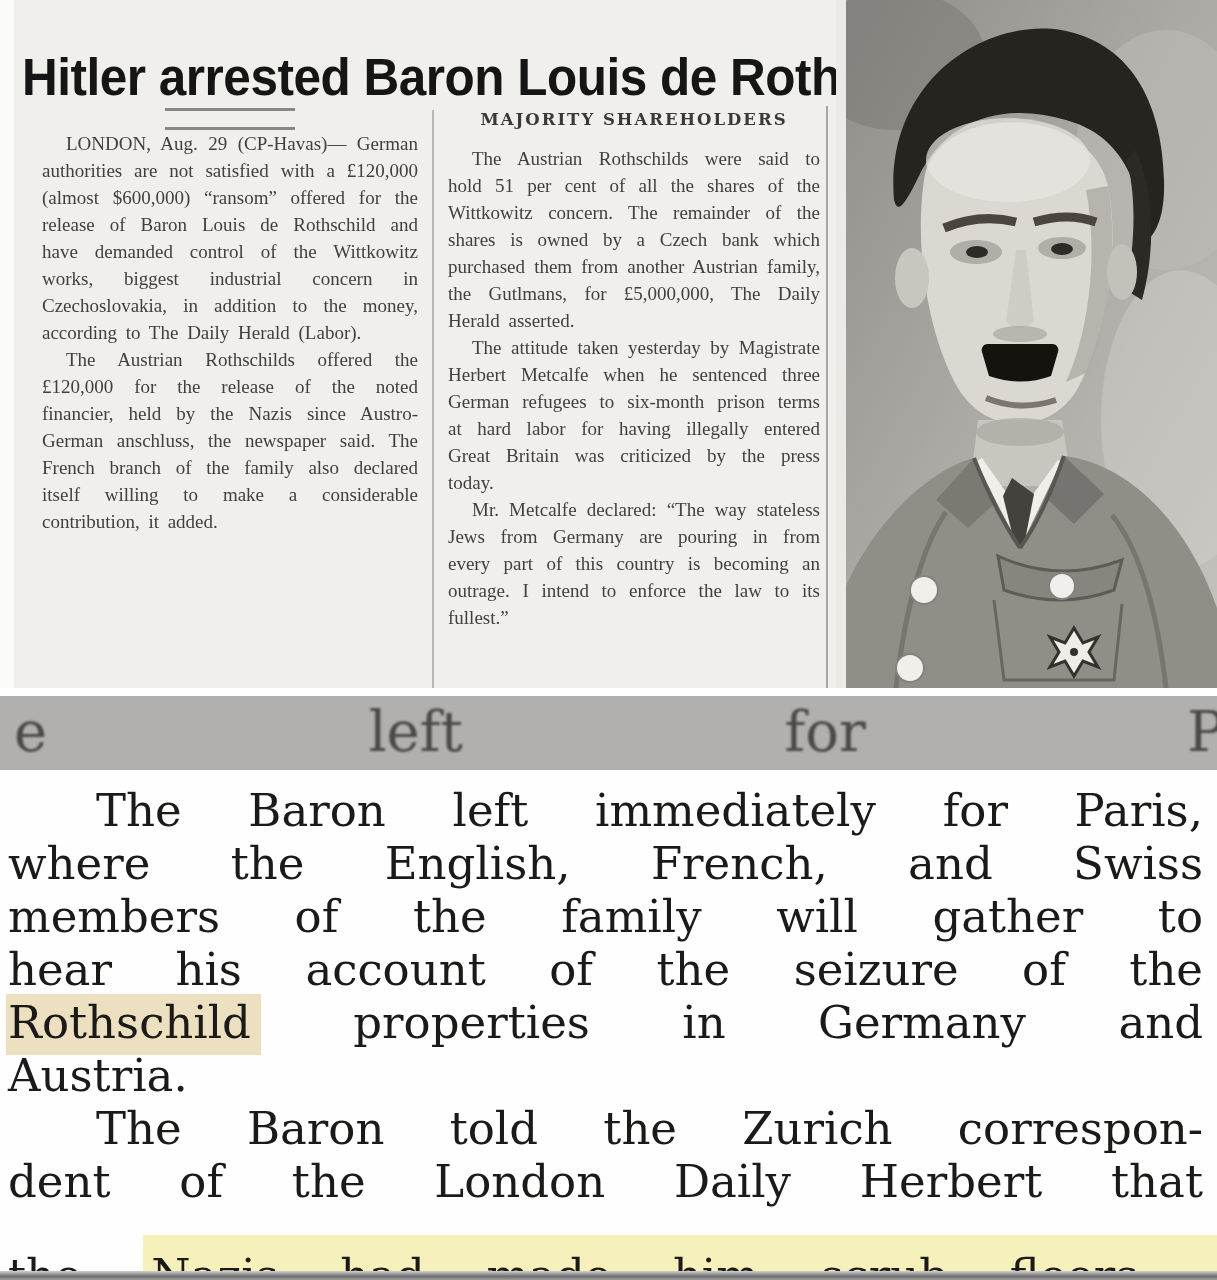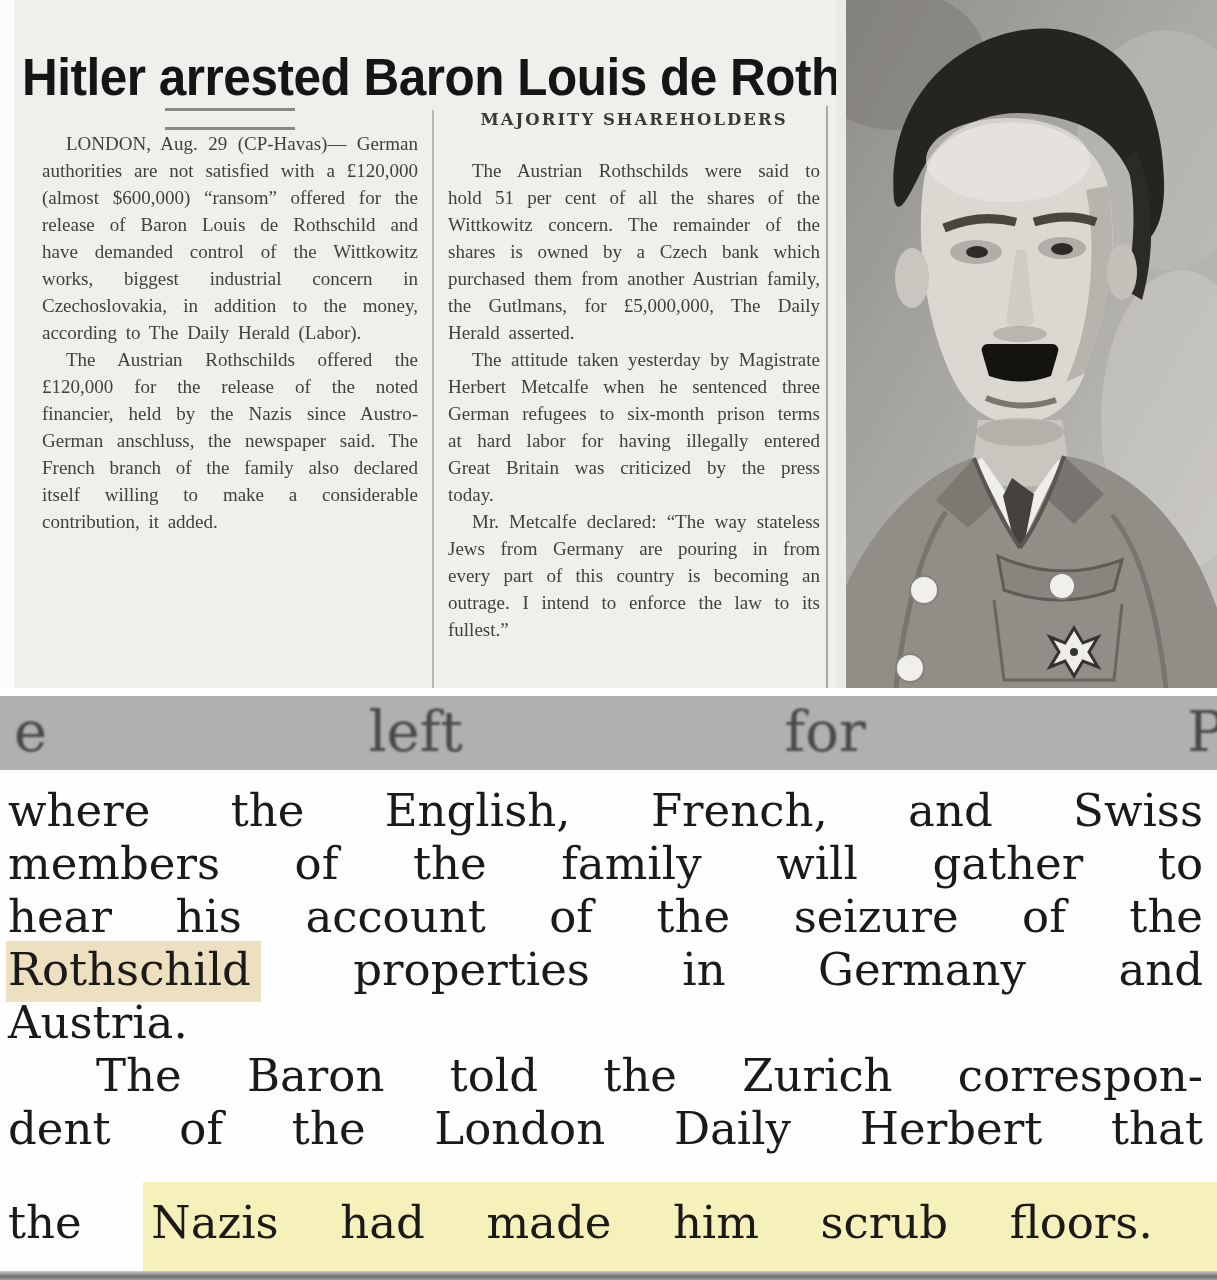--- a/index.html
+++ b/index.html
@@ -39,21 +39,21 @@
     font-size:26px; line-height:34px; text-align:center; color:#302f2d;
     filter:blur(.35px);
   }
   .bodytext {
     margin:0; font-size:19px; line-height:27px; text-align:justify;
     text-indent:24px; color:#41403d; word-spacing:4px; filter:blur(.55px);
   }
   .bodytext.first { }
   .rc-heading {
     font-family:"DejaVu Serif", serif; font-weight:bold; font-size:16.5px;
-    letter-spacing:2px; text-align:center; color:#3a3938; margin:4px 0 28px;
+    letter-spacing:2px; text-align:center; color:#3a3938; margin:4px 0 16px;
     filter:blur(.4px); white-space:nowrap;
   }
 
   
   .photo { position:absolute; top:0; left:836px; width:381px; height:688px; }
   .photo svg { display:block; }
 
   
   .strip {
     position:absolute; top:696px; left:0; width:1217px; height:74px;
@@ -193,20 +193,21 @@
   <section class="strip">
     <div class="strip-row">
       <span>e</span>
       <span>left</span>
       <span>for</span>
       <span>P</span>
     </div>
   </section>
 
   <section class="excerpt">
+    <div class="x-line indent">The Baron left immediately for Paris,</div>
     <div class="x-line">where the English, French, and Swiss</div>
     <div class="x-line">members of the family will gather to</div>
     <div class="x-line">hear his account of the seizure of the</div>
     <div class="x-line"><span class="hl-tan">Rothschild</span><span> properties in Germany and</span></div>
     <div class="x-line short">Austria.</div>
     <div class="x-line indent">The Baron told the Zurich correspon-</div>
     <div class="x-line">dent of the London Daily Herbert that</div>
     <div class="x-line last"><span>the </span><span class="hl-yellow">Nazis had made him scrub floors.</span></div>
   </section>
 

